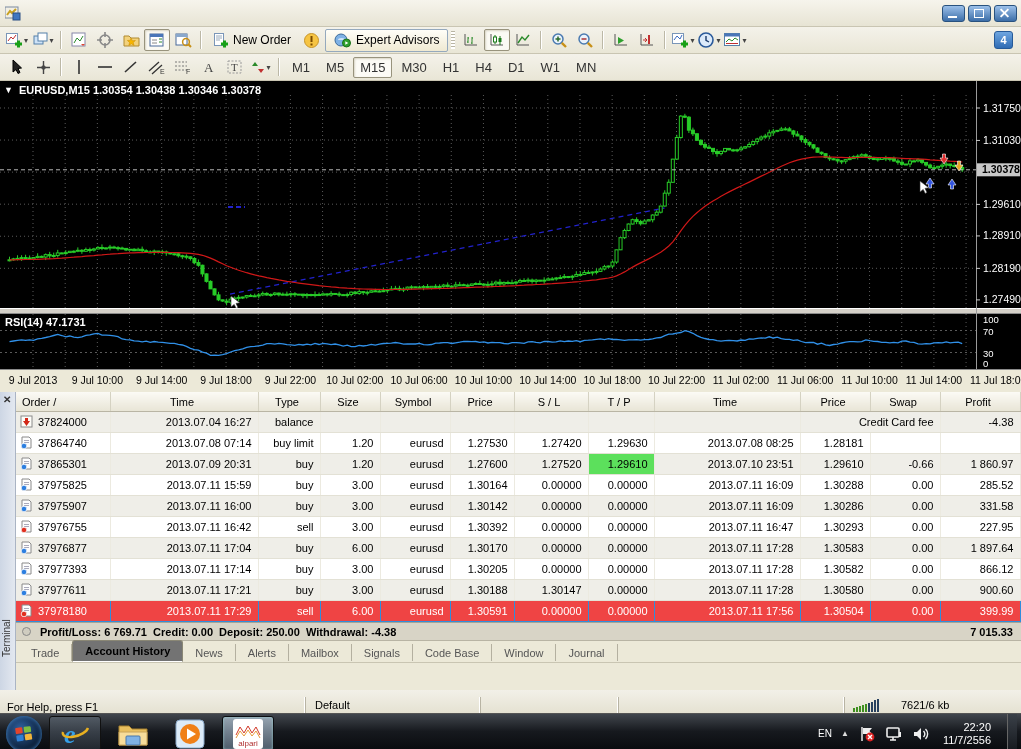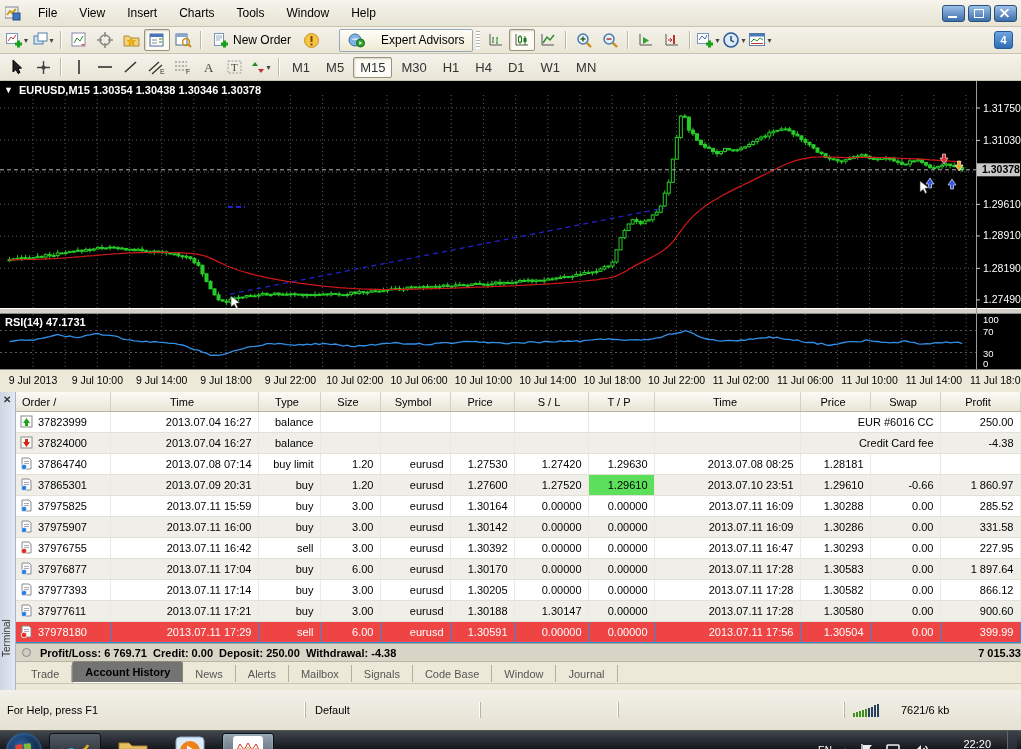--- a/index.html
+++ b/index.html
@@ -24,21 +24,21 @@
   .toolbar{height:26px;display:flex;align-items:center;background:linear-gradient(#f4f2ea,#e9e6d6);
            border-bottom:1px solid #c9c5b2;padding-left:4px}
   .tbtn{height:20px;min-width:22px;display:flex;align-items:center;justify-content:center;
         border:1px solid transparent;border-radius:2px;padding:0 1px}
   .tbtn.pressed{border:1px solid #98937d;background:#fbfaf4;box-shadow:inset 1px 1px 2px #d8d4c4}
   .tsep{width:1px;height:18px;background:#bcb8a6;border-right:1px solid #fff;margin:0 4px}
   .grip{width:4px;height:18px;margin:0 3px;background:repeating-linear-gradient(#b9b5a4 0 1px,#fff 1px 3px)}
   .caret::after{content:"▾";font-size:8px;color:#444;margin-left:1px}
   .tlabel-btn{display:flex;align-items:center;gap:4px;padding:0 6px;height:20px}
   .ea-btn{border:1px solid #95a9bd;border-radius:2px;background:linear-gradient(#fffef8,#efe9d2);
-          display:flex;align-items:center;gap:16px;padding:0 8px;height:21px;margin-left:15px}
+          display:flex;align-items:center;gap:5px;padding:0 8px;height:21px;margin-left:1px}
   .tf-btn{height:19px;padding:0 6px;display:flex;align-items:center;font-size:13px;color:#333;
           border:1px solid transparent;border-radius:2px;margin:0 1px}
   .tf-btn.pressed{border:1px solid #98937d;background:#fcfbf6;box-shadow:inset 1px 1px 2px #d8d4c4}
   .badge4{margin-left:auto;margin-right:8px;width:17px;height:16px;border-radius:3px;
           background:linear-gradient(#6fa6e0,#2f6cb4);color:#fff;font-size:11px;font-weight:bold;
           display:flex;align-items:center;justify-content:center;border:1px solid #265a98}
 
   
   .chart-area{position:relative;width:1021px;height:311px;background:#000}
   .chart-title{position:absolute;left:4px;top:3px;color:#fff;font-size:11px;font-weight:bold;display:flex;gap:6px;align-items:center}
@@ -61,30 +61,30 @@
            border-right:1px solid #eceae0;border-bottom:1px solid #e3e1d5;background:#fff}
   tr.alt td{background:#efeee8}
   tr.sel td{background:#ef4444;color:#fff;border-right-color:#2f8ddd;border-bottom-color:#2f8ddd}
   td.ordcell{text-align:left;padding-left:4px}
   td.ordcell .oicon{display:inline-block;vertical-align:-2px;margin-right:5px}
   td.hl{background:#5ce05c !important;color:#000}
   .summary{height:17px;background:#d8d4c6;border-top:1px solid #a8a494;border-bottom:1px solid #b8b4a4;
            display:flex;align-items:center;font-size:11px;font-weight:bold;padding-left:6px}
   .sumdot{width:7px;height:7px;border-radius:50%;border:1px solid #888;background:#cfccc0;margin-right:9px}
   .sumtext{white-space:pre}
-  .sumtotal{margin-left:auto;padding-right:0}
+  .sumtotal{margin-left:auto;padding-right:8px}
   .tabs{height:21px;display:flex;align-items:flex-end;padding-left:3px;background:#ece9d8;border-bottom:1px solid #c9c5b2}
   .tab{height:17px;display:flex;align-items:center;padding:0 12px;font-size:11px;color:#555;
        border-right:1px solid #b4b0a0;margin-bottom:1px}
   .tab.active{background:#737373;border:1px solid #8a8775;border-bottom:1px solid #fff;border-radius:3px 3px 0 0;
               color:#000;font-weight:bold;height:20px;margin-bottom:0}
   .tab:last-child{border-right:1px solid #b4b0a0}
 
   
-  .statusbar{height:40px;display:flex;align-items:center;background:linear-gradient(#f2f0e8,#e5e2d2);font-size:11px}
+  .statusbar{height:23px;display:flex;align-items:flex-end;background:linear-gradient(#f2f0e8,#e5e2d2);font-size:11px}
   .sb-help{width:298px;padding-left:7px}
   .sb-panel{border-left:1px solid #b8b4a4;box-shadow:-1px 0 0 #fff;height:16px;display:flex;align-items:center;padding-left:9px}
   .sb-default{width:165px}
   .sb-e1{width:128px}.sb-e2{width:128px}
   .sb-conn{margin-left:auto;border-left:1px solid #b8b4a4;box-shadow:-1px 0 0 #fff;height:16px;width:168px;
            display:flex;align-items:center;gap:22px;padding-left:8px}
   .bars{display:flex;align-items:flex-end;gap:1px;height:14px}
   .bars i{display:block;width:2px}
 
   
@@ -111,21 +111,20 @@
 <div class="screen">
 
   <div class="menubar">
     <span class="appicon">
       <svg width="16" height="16">
         <rect x="0" y="2" width="13" height="11" fill="#f2efe4" stroke="#7a8aa0"></rect>
         <path d="M2 10 L5 6 L7 8 L11 4" stroke="#c8a020" stroke-width="2" fill="none"></path>
         <rect x="8" y="8" width="7" height="7" fill="#3f76c0" stroke="#2a4f84"></rect>
       </svg>
     </span>
-    <div id="menu-items"><span class="menu-item">File</span><span class="menu-item">View</span><span class="menu-item">Insert</span><span class="menu-item">Charts</span><span class="menu-item">Tools</span><span class="menu-item">Window</span><span class="menu-item">Help</span></div>
     <div class="winbtns">
       <div class="winbtn">
           <div class="g-min"></div>
         </div>
       <div class="winbtn">
           <div class="g-res"></div>
         </div>
       <div class="winbtn">
           <div class="g-cl1"></div>
           <div class="g-cl2"></div>
@@ -992,36 +991,20 @@
               <th>Price</th>
               <th>S / L</th>
               <th>T / P</th>
               <th>Time</th>
               <th>Price</th>
               <th>Swap</th>
               <th>Profit</th>
             </tr>
           </thead>
         <tbody id="tbody">
-            <tr class="">
-              <td class="ordcell"><span class="oicon"><svg width="13" height="13">
-                    <rect x="1" y="1" width="11" height="11" fill="#fdfdf8" stroke="#8a8a8a"></rect>
-                    <path d="M6.5 3 L10 8 H8 V11 H5 V8 H3 Z" fill="#1fa01f"></path>
-                  </svg></span>37823999</td>
-              <td>2013.07.04 16:27</td>
-              <td>balance</td>
-              <td></td>
-              <td></td>
-              <td></td>
-              <td></td>
-              <td></td>
-              <td></td>
-              <td colspan="2">EUR #6016 CC</td>
-              <td>250.00</td>
-            </tr>
             <tr class="alt">
               <td class="ordcell"><span class="oicon"><svg width="13" height="13">
                     <rect x="1" y="1" width="11" height="11" fill="#fdfdf8" stroke="#8a8a8a"></rect>
                     <path d="M6.5 11 L3 6 H5 V3 H8 V6 H10 Z" fill="#d22818"></path>
                   </svg></span>37824000</td>
               <td>2013.07.04 16:27</td>
               <td>balance</td>
               <td></td>
               <td></td>
               <td></td>

